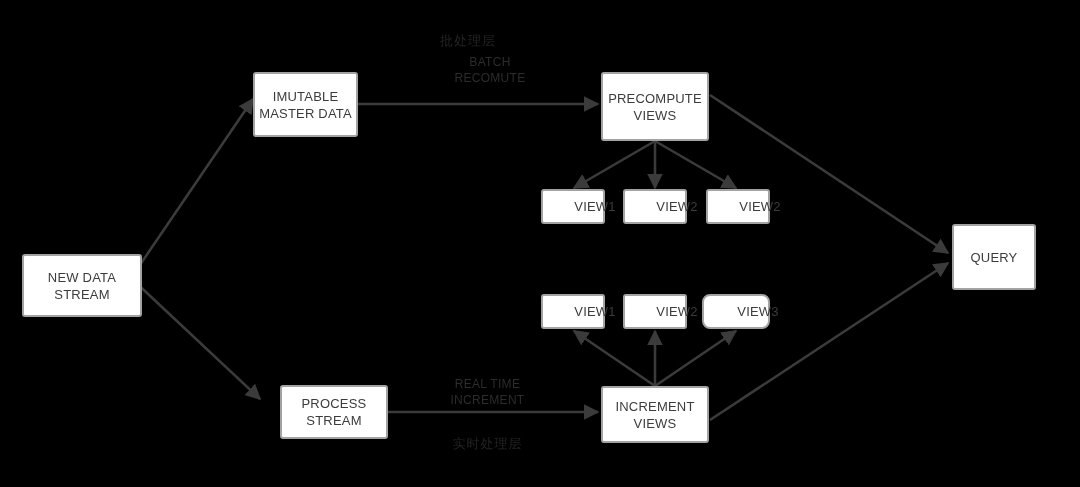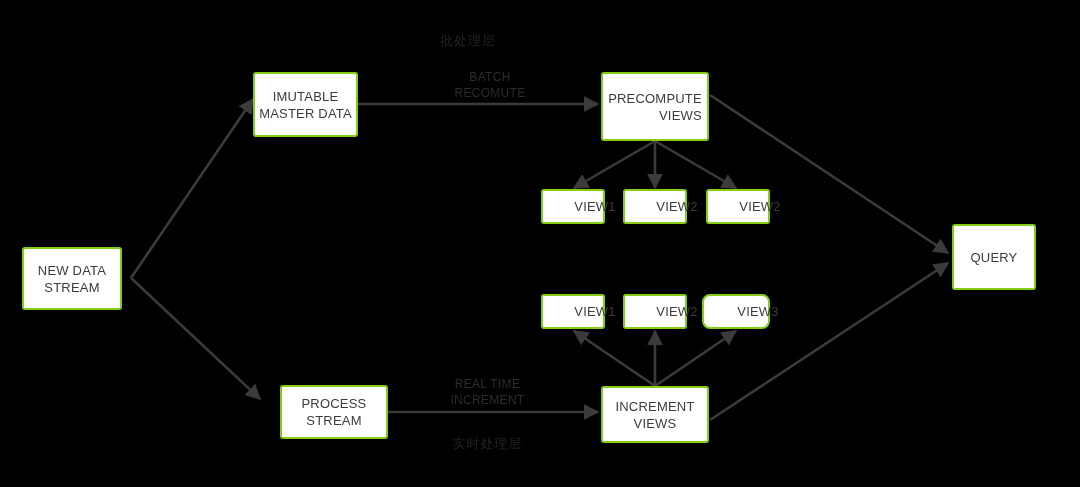--- a/index.html
+++ b/index.html
@@ -18,21 +18,21 @@
   #edges {
     position: absolute;
     left: 0;
     top: 0;
     width: 1080px;
     height: 487px;
   }
   .node {
     position: absolute;
     background: #ffffff;
-    border: 2px solid #84cc16;
+    border: 2px solid #a3a3a3;
     border-radius: 3px;
     box-sizing: border-box;
     display: flex;
     align-items: center;
     justify-content: center;
     text-align: center;
     color: #3c3c3c;
     font-size: 13px;
     line-height: 17px;
     letter-spacing: 0.2px;
@@ -89,31 +89,31 @@
 
     <line x1="655" y1="386" x2="574" y2="331" stroke="#3b3b3b" stroke-width="2.6" marker-end="url(#arrow)"></line>
     <line x1="655" y1="386" x2="655" y2="331" stroke="#3b3b3b" stroke-width="2.6" marker-end="url(#arrow)"></line>
     <line x1="655" y1="386" x2="736" y2="331" stroke="#3b3b3b" stroke-width="2.6" marker-end="url(#arrow)"></line>
 
     <line x1="710" y1="95" x2="948" y2="253" stroke="#3b3b3b" stroke-width="2.6" marker-end="url(#arrow)"></line>
 
     <line x1="710" y1="420" x2="948" y2="263" stroke="#3b3b3b" stroke-width="2.6" marker-end="url(#arrow)"></line>
   </svg>
 
-  <div class="node" style="left:22px; top:247px; width:100px; height:63px;justify-content:center;">
+  <div class="node" style="left:22px; top:254px; width:120px; height:63px;justify-content:center;">
     <span class="node-label">NEW DATA
 STREAM</span>
   </div>
 
   <div class="node" style="left:253px; top:72px; width:105px; height:65px;">
     <span class="node-label">IMUTABLE
 MASTER DATA</span>
   </div>
 
-  <div class="node" style="left:601px; top:72px; width:108px; height:69px;text-align:right;">
+  <div class="node" style="left:601px; top:72px; width:108px; height:69px;">
     <span class="node-label">PRECOMPUTE
 VIEWS</span>
   </div>
 
   <div class="node" style="left:280px; top:385px; width:108px; height:54px;">
     <span class="node-label">PROCESS
 STREAM</span>
   </div>
 
   <div class="node" style="left:601px; top:386px; width:108px; height:57px;">
@@ -144,21 +144,21 @@
   <div class="node small-node" style="left:623px; top:294px; width:64px; height:35px;">
     <span class="node-label">VIEW2</span>
   </div>
 
   <div class="node small-node" style="left:702px; top:294px; width:68px; height:35px;border-radius:8px;">
     <span class="node-label">VIEW3</span>
   </div>
 
   <div class="edge-label cjk-label" style="left:408px; top:33px; width:120px;">批处理层</div>
 
-  <div class="edge-label" style="left:430px; top:69px; width:120px;">BATCH
+  <div class="edge-label" style="left:430px; top:54px; width:120px;">BATCH
 RECOMUTE</div>
 
   <div class="edge-label" style="left:425px; top:376px; width:125px;">REAL TIME
 INCREMENT</div>
 
   <div class="edge-label cjk-label" style="left:425px; top:436px; width:125px;">实时处理层</div>
 
 </div>
 
 </body></html>

